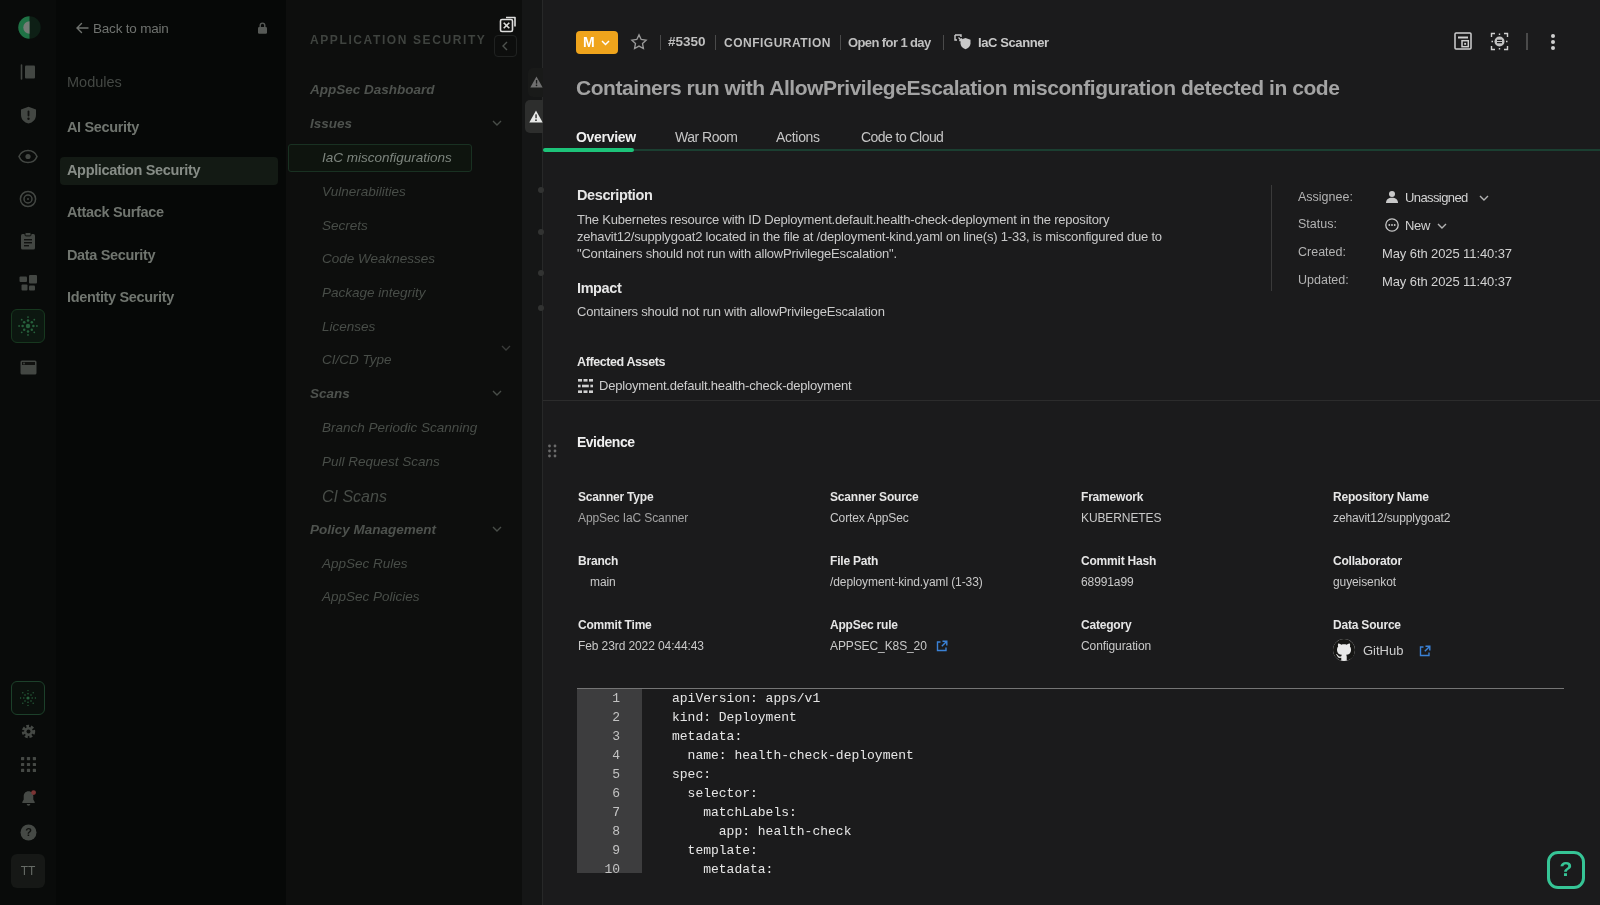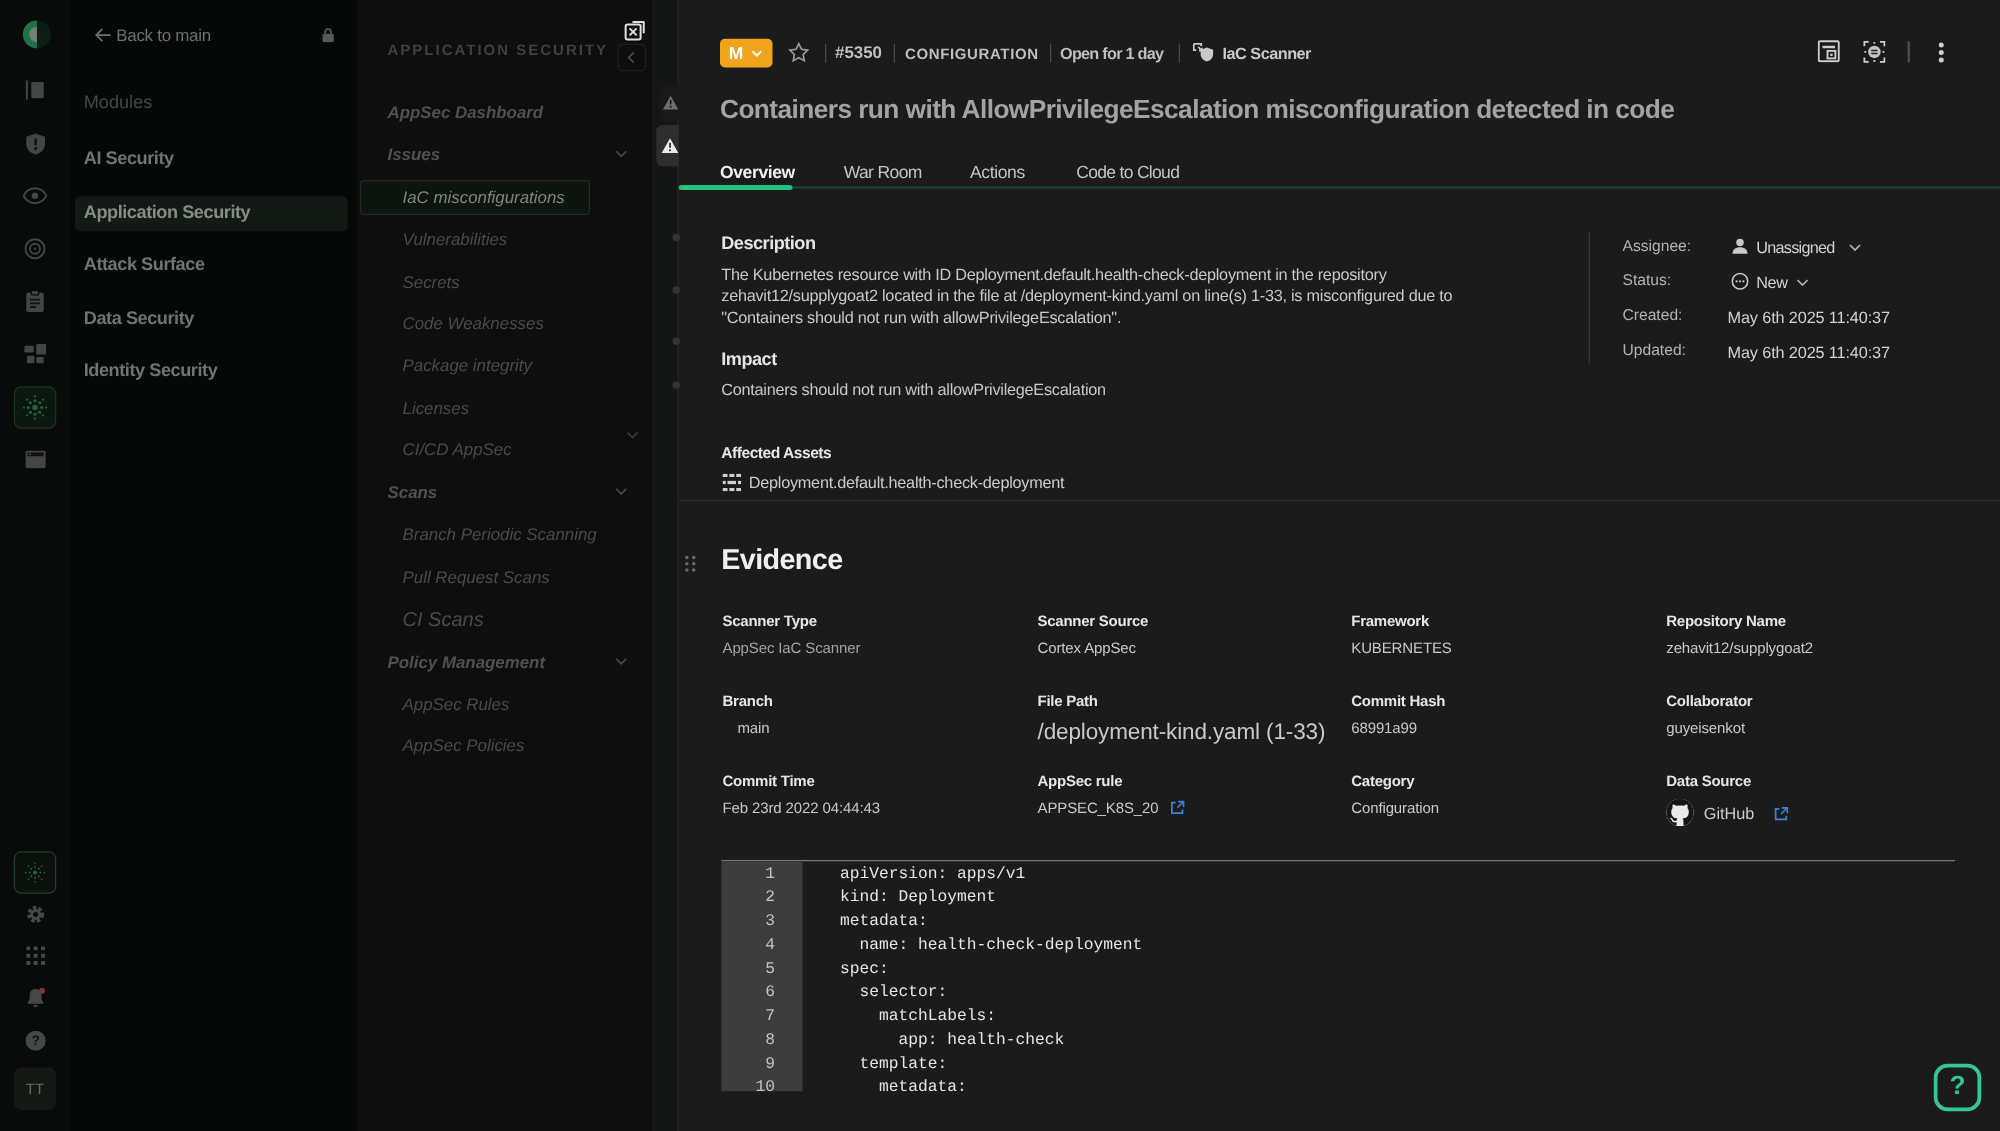--- a/index.html
+++ b/index.html
@@ -175,21 +175,21 @@
 
     <div class="abs" style="left:2px;top:144px;width:184px;height:28px;background:#0e140e;border:1px solid #193122;border-radius:3px;"></div>
     <div class="abs" style="left:24px;top:82px;font-size:13.5px;font-weight:bold;color:#4e524e;">AppSec Dashboard</div>
     <div class="abs" style="left:24px;top:116px;font-size:13.5px;font-weight:bold;color:#4e524e;">Issues</div>
     <div class="abs" style="left:36px;top:150px;font-size:13.5px;color:#7d857e;">IaC misconfigurations</div>
     <div class="abs" style="left:36px;top:184px;font-size:13.5px;color:#484d48;">Vulnerabilities</div>
     <div class="abs" style="left:36px;top:218px;font-size:13.5px;color:#484d48;">Secrets</div>
     <div class="abs" style="left:36px;top:251px;font-size:13.5px;color:#484d48;">Code Weaknesses</div>
     <div class="abs" style="left:36px;top:285px;font-size:13.5px;color:#484d48;">Package integrity</div>
     <div class="abs" style="left:36px;top:319px;font-size:13.5px;color:#484d48;">Licenses</div>
-    <div class="abs" style="left:36px;top:352px;font-size:13.5px;color:#484d48;">CI/CD AppSec</div>
+    <div class="abs" style="left:36px;top:352px;font-size:13.5px;color:#484d48;">CI/CD Type</div>
     <div class="abs" style="left:24px;top:386px;font-size:13.5px;font-weight:bold;color:#4e524e;">Scans</div>
     <div class="abs" style="left:36px;top:420px;font-size:13.5px;color:#484d48;">Branch Periodic Scanning</div>
     <div class="abs" style="left:36px;top:454px;font-size:13.5px;color:#484d48;">Pull Request Scans</div>
     <div class="abs" style="left:36px;top:488px;font-size:16px;color:#484d48;">CI Scans</div>
     <div class="abs" style="left:24px;top:522px;font-size:13.5px;font-weight:bold;color:#4e524e;">Policy Management</div>
     <div class="abs" style="left:36px;top:556px;font-size:13.5px;color:#484d48;">AppSec Rules</div>
     <div class="abs" style="left:36px;top:589px;font-size:13.5px;color:#484d48;">AppSec Policies</div>
 
     <svg class="abs" style="left:206px;top:120px;" width="10" height="6" viewBox="0 0 10 6" fill="none" stroke="#484d48" stroke-width="1.4">
         <path d="M1 1 L5 5 L9 1"></path>
@@ -348,35 +348,35 @@
     <div class="abs" style="left:4px;top:444px;width:11px;height:14px;">
       <svg width="11" height="14" viewBox="0 0 11 14" fill="#6b6b6b">
         <circle cx="2.5" cy="2" r="1.4"></circle>
           <circle cx="8" cy="2" r="1.4"></circle>
         <circle cx="2.5" cy="7" r="1.4"></circle>
           <circle cx="8" cy="7" r="1.4"></circle>
         <circle cx="2.5" cy="12" r="1.4"></circle>
           <circle cx="8" cy="12" r="1.4"></circle>
       </svg>
     </div>
-    <div class="abs" style="left:34px;top:434px;font-size:23px;letter-spacing:-0.5px;font-weight:bold;color:#f0f0f0;">Evidence</div>
+    <div class="abs" style="left:34px;top:434px;font-size:14px;letter-spacing:-0.5px;font-weight:bold;color:#f0f0f0;">Evidence</div>
 
     <div class="abs" style="left:35px;top:490px;font-size:12px;letter-spacing:-0.2px;font-weight:bold;color:#e6e6e6;">Scanner Type</div>
     <div class="abs" style="left:35px;top:511px;font-size:12px;letter-spacing:-0.1px;color:#a3a3a3;">AppSec IaC Scanner</div>
     <div class="abs" style="left:287px;top:490px;font-size:12px;letter-spacing:-0.2px;font-weight:bold;color:#e6e6e6;">Scanner Source</div>
     <div class="abs" style="left:287px;top:511px;font-size:12px;letter-spacing:-0.1px;color:#c9c9c9;">Cortex AppSec</div>
     <div class="abs" style="left:538px;top:490px;font-size:12px;letter-spacing:-0.2px;font-weight:bold;color:#e6e6e6;">Framework</div>
     <div class="abs" style="left:538px;top:511px;font-size:12px;letter-spacing:-0.1px;color:#c9c9c9;">KUBERNETES</div>
     <div class="abs" style="left:790px;top:490px;font-size:12px;letter-spacing:-0.2px;font-weight:bold;color:#e6e6e6;">Repository Name</div>
     <div class="abs" style="left:790px;top:511px;font-size:12px;letter-spacing:-0.1px;color:#c9c9c9;">zehavit12/supplygoat2</div>
 
     <div class="abs" style="left:35px;top:554px;font-size:12px;letter-spacing:-0.2px;font-weight:bold;color:#e6e6e6;">Branch</div>
     <div class="abs" style="left:35px;top:575px;font-size:12px;letter-spacing:-0.1px;color:#c9c9c9;padding-left:12px;">main</div>
     <div class="abs" style="left:287px;top:554px;font-size:12px;letter-spacing:-0.2px;font-weight:bold;color:#e6e6e6;">File Path</div>
-    <div class="abs" style="left:287px;top:575px;font-size:18px;letter-spacing:-0.1px;color:#c9c9c9;">/deployment-kind.yaml (1-33)</div>
+    <div class="abs" style="left:287px;top:575px;font-size:12px;letter-spacing:-0.1px;color:#c9c9c9;">/deployment-kind.yaml (1-33)</div>
     <div class="abs" style="left:538px;top:554px;font-size:12px;letter-spacing:-0.2px;font-weight:bold;color:#e6e6e6;">Commit Hash</div>
     <div class="abs" style="left:538px;top:575px;font-size:12px;letter-spacing:-0.1px;color:#c9c9c9;">68991a99</div>
     <div class="abs" style="left:790px;top:554px;font-size:12px;letter-spacing:-0.2px;font-weight:bold;color:#e6e6e6;">Collaborator</div>
     <div class="abs" style="left:790px;top:575px;font-size:12px;letter-spacing:-0.1px;color:#c9c9c9;">guyeisenkot</div>
 
     <div class="abs" style="left:35px;top:618px;font-size:12px;letter-spacing:-0.2px;font-weight:bold;color:#e6e6e6;">Commit Time</div>
     <div class="abs" style="left:35px;top:639px;font-size:12px;letter-spacing:-0.1px;color:#c9c9c9;">Feb 23rd 2022 04:44:43</div>
     <div class="abs" style="left:287px;top:618px;font-size:12px;letter-spacing:-0.2px;font-weight:bold;color:#e6e6e6;">AppSec rule</div>
     <div class="abs" style="left:287px;top:639px;font-size:12px;letter-spacing:-0.1px;color:#c9c9c9;">APPSEC_K8S_20</div>
     <svg class="abs" style="left:393px;top:640px;" width="12" height="12" viewBox="0 0 12 12" fill="none" stroke="#3b82d6" stroke-width="1.4">

